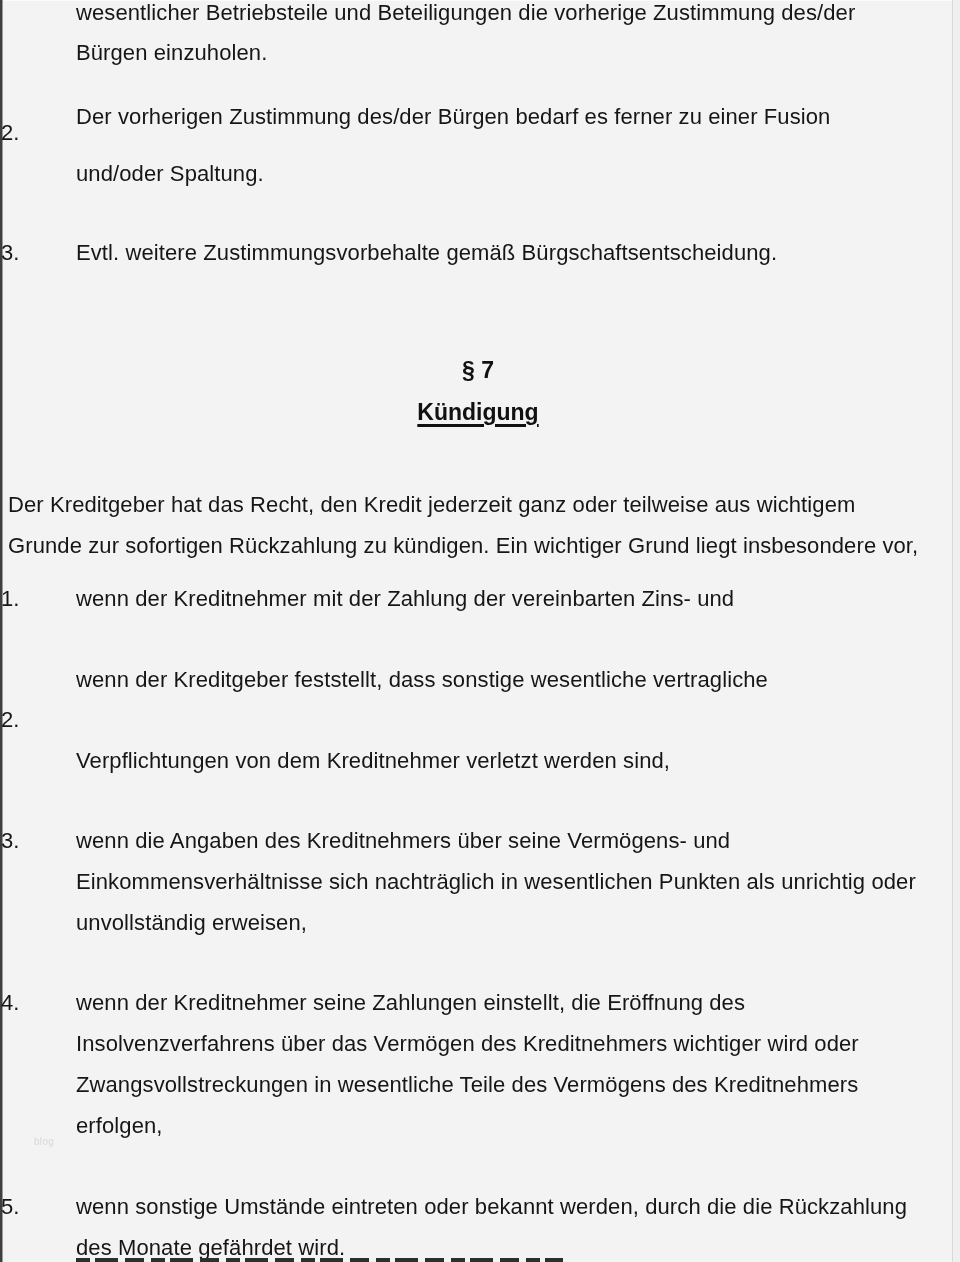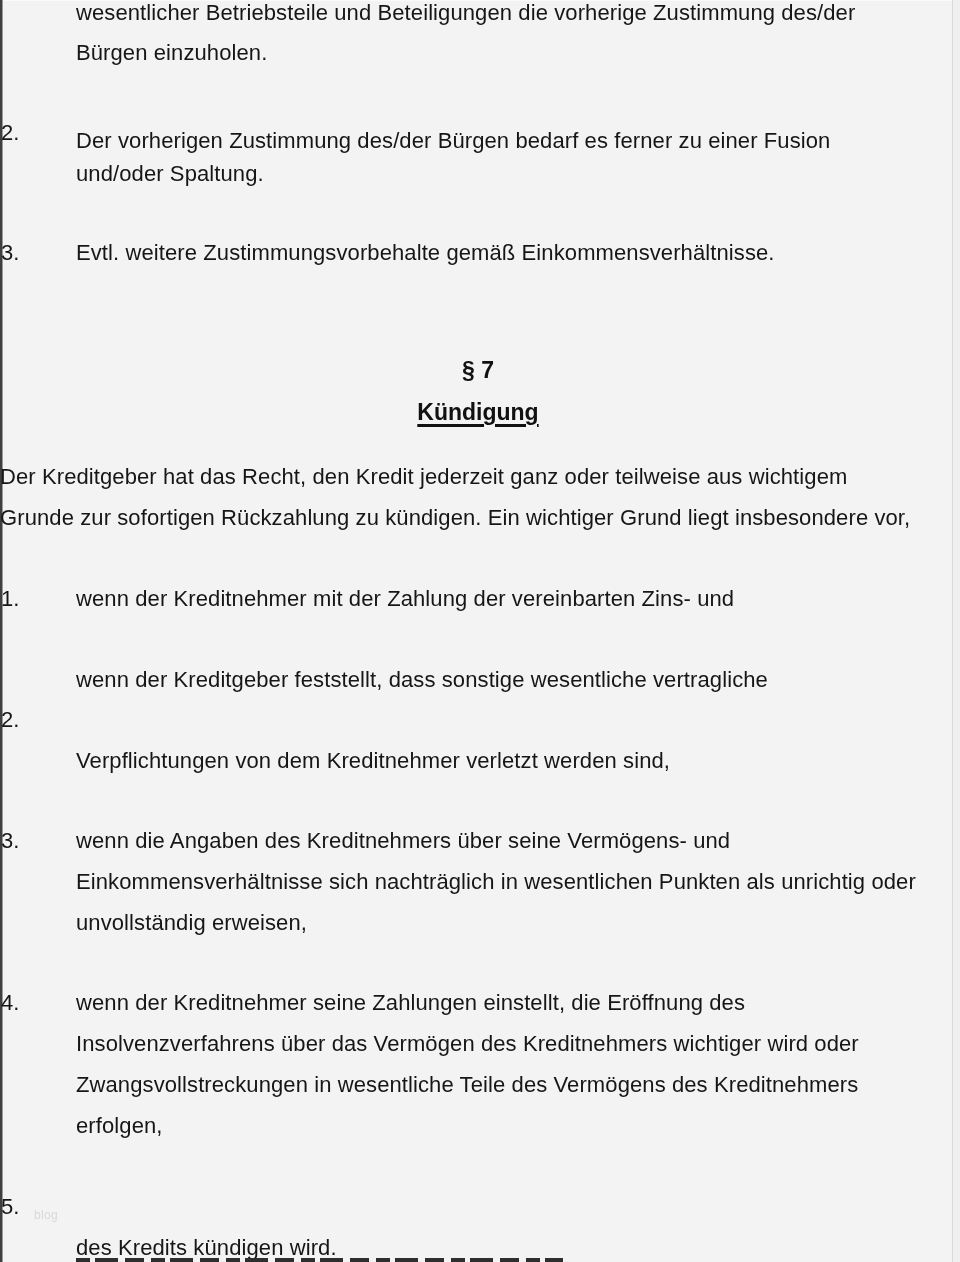--- a/index.html
+++ b/index.html
@@ -41,42 +41,42 @@
   .line {
     position: absolute;
     font-size: 22px;
     line-height: 25px;
     color: #161616;
     white-space: nowrap;
     letter-spacing: 0.1px;
   }
   .txt   { left: 76px; }
   .num   { left: 1px;  }
-  .flush { left: 0;  }
+  .flush { left: 8px; margin-top: 28px;  }
   .center-line {
     position: absolute;
     left: 0;
     width: 956px;
     text-align: center;
     font-size: 23px;
     line-height: 26px;
     font-weight: bold;
     color: #111;
     white-space: nowrap;
   }
   .underlined {
     text-decoration: underline;
     text-decoration-thickness: 2.5px;
     text-underline-offset: 4px;
   }
   .watermark {
     position: absolute;
     left: 34px;
-    top: 1208px;
-    font-size: 12px;
+    top: 1136px;
+    font-size: 10px;
     color: #d9d9d9;
     letter-spacing: 0.3px;
   }
   .cutoff-strip {
     position: absolute;
     left: 76px;
     top: 1258px;
     width: 487px;
     height: 4px;
     background: repeating-linear-gradient(90deg,
@@ -91,25 +91,25 @@
 <div class="page">
 
   <div class="edge-top"></div>
   <div class="edge-left"></div>
   <div class="edge-right"></div>
 
   <div class="line txt" style="top:0px">wesentlicher Betriebsteile und Beteiligungen die vorherige Zustimmung des/der</div>
   <div class="line txt" style="top:40px">Bürgen einzuholen.</div>
 
   <div class="line num" style="top:120px">2.</div>
-  <div class="line txt" style="top:128px">Der vorherigen Zustimmung des/der Bürgen bedarf es ferner zu einer Fusion</div>
+  <div class="line txt" style="top:104px">Der vorherigen Zustimmung des/der Bürgen bedarf es ferner zu einer Fusion</div>
   <div class="line txt" style="top:161px">und/oder Spaltung.</div>
 
   <div class="line num" style="top:240px">3.</div>
-  <div class="line txt" style="top:240px">Evtl. weitere Zustimmungsvorbehalte gemäß Einkommensverhältnisse.</div>
+  <div class="line txt" style="top:240px">Evtl. weitere Zustimmungsvorbehalte gemäß Bürgschaftsentscheidung.</div>
 
   <div class="center-line" style="top:357px">§ 7</div>
   <div class="center-line" style="top:399px"><span class="underlined">Kündigung</span></div>
 
   <div class="line flush" style="top:464px">Der Kreditgeber hat das Recht, den Kredit jederzeit ganz oder teilweise aus wichtigem</div>
   <div class="line flush" style="top:505px">Grunde zur sofortigen Rückzahlung zu kündigen. Ein wichtiger Grund liegt insbesondere vor,</div>
 
   <div class="line num" style="top:586px">1.</div>
   <div class="line txt" style="top:586px">wenn der Kreditnehmer mit der Zahlung der vereinbarten Zins- und</div>
 
@@ -122,19 +122,20 @@
   <div class="line txt" style="top:869px">Einkommensverhältnisse sich nachträglich in wesentlichen Punkten als unrichtig oder</div>
   <div class="line txt" style="top:910px">unvollständig erweisen,</div>
 
   <div class="line num" style="top:990px">4.</div>
   <div class="line txt" style="top:990px">wenn der Kreditnehmer seine Zahlungen einstellt, die Eröffnung des</div>
   <div class="line txt" style="top:1031px">Insolvenzverfahrens über das Vermögen des Kreditnehmers wichtiger wird oder</div>
   <div class="line txt" style="top:1072px">Zwangsvollstreckungen in wesentliche Teile des Vermögens des Kreditnehmers</div>
   <div class="line txt" style="top:1113px">erfolgen,</div>
 
   <div class="line num" style="top:1194px">5.</div>
-  <div class="line txt" style="top:1235px">des Kredits kündigen wird.</div>
+  <div class="line txt" style="top:1194px">wenn sonstige Umstände eintreten oder bekannt werden, durch die die Rückzahlung</div>
+  <div class="line txt" style="top:1235px">des Monate gefährdet wird.</div>
 
   <div class="watermark">blog</div>
 
   <div class="cutoff-strip"></div>
 
 </div>
 
 </body></html>

